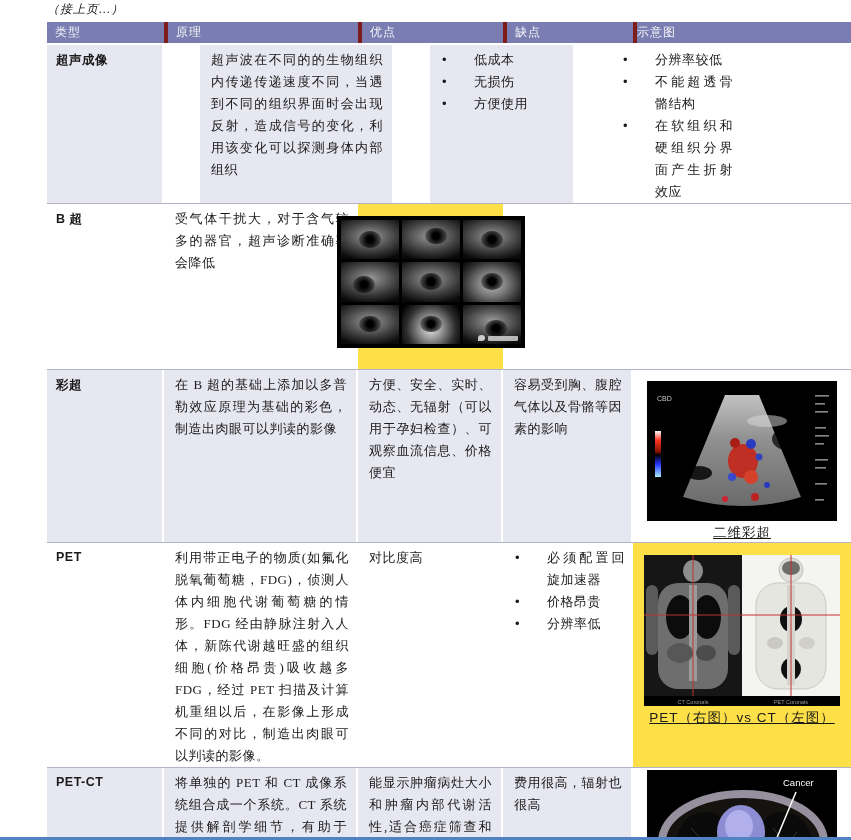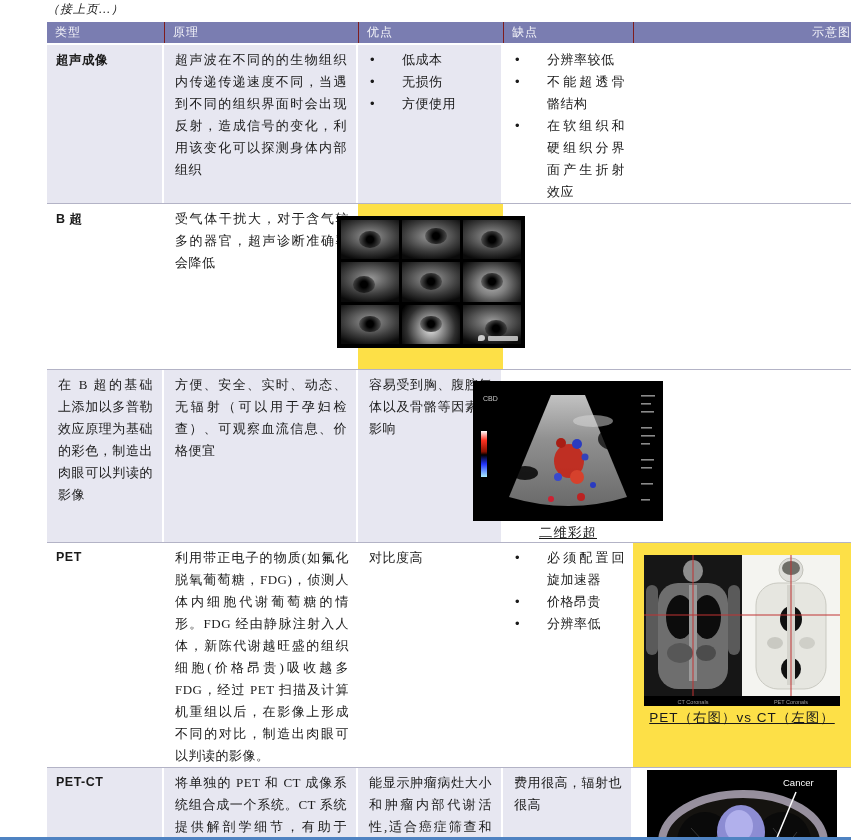--- a/index.html
+++ b/index.html
@@ -2,26 +2,26 @@
 <html><head>
 <meta charset="utf-8">
 <style>
   html,body{margin:0;padding:0;background:#fff;}
   .page{position:relative;width:851px;height:840px;overflow:hidden;background:#fff;
         font-family:"Liberation Serif",serif;color:#1a1a1a;}
   .note{position:absolute;left:47px;top:1px;font-style:italic;font-size:12px;letter-spacing:1px;}
   .tbl{position:absolute;left:47px;top:22px;width:804px;}
   .grid{display:grid;grid-template-columns:117px 194px 145px 130px 218px;}
   .hdr>div{background:#7a7db1;color:#f3f3f8;font-size:12px;line-height:21px;height:21px;
-           padding-left:8px;box-sizing:border-box;border-left:1px solid #7f1d1d;letter-spacing:1px;}
+           padding-left:8px;box-sizing:border-box;border-left:4px solid #7f1d1d;letter-spacing:1px;}
   .hdr>div:first-child{border-left:none;}
-  .hdr>.hc-center{text-align:right;padding-left:0;}
+  .hdr>.hc-center{text-align:left;padding-left:0;}
   .row{border-top:1px solid #b3b3c6;}
   .row1{border-top:2px solid #fff;}
-  .r1{min-height:150px;} .r2{min-height:165px;} .r3{min-height:172px;}
+  .r1{min-height:150px;gap:36px;} .r2{min-height:165px;} .r3{min-height:172px;}
   .r4{min-height:194px;} .r5{min-height:160px;}
   .c{box-sizing:border-box;}
   .shade>.c{background:#e7e7f1;border-right:2px solid #fff;}
   .shade>.c:last-child{background:#fff;border-right:none;}
   .c-type{font-family:"Liberation Sans",sans-serif;font-weight:bold;font-size:12.5px;
           padding:7px 4px 0 9px;letter-spacing:0.5px;}
   .c-text{font-size:13px;line-height:22px;padding:4px 9px 0 11px;text-align:justify;
           text-justify:inter-character;letter-spacing:0.5px;}
   ul.blist{margin:4px 0 0;padding:0;list-style:none;font-size:13px;line-height:22px;}
   ul.blist li{display:flex;}
@@ -122,20 +122,21 @@
           <div class="usc"></div>
           <div class="wm">
               <span class="dot"></span>
               <span class="bar"></span>
             </div>
         </div>
       </div>
     </div>
 
     <div class="grid row r3 shade">
+      <div class="c c-type">彩超</div>
       <div class="c c-text">在 B 超的基础上添加以多普勒效应原理为基础的彩色，制造出肉眼可以判读的影像</div>
       <div class="c c-text">方便、安全、实时、动态、无辐射（可以用于孕妇检查）、可观察血流信息、价格便宜</div>
       <div class="c c-text">容易受到胸、腹腔气体以及骨骼等因素的影响</div>
       <div class="c c-diag">
         <svg class="svgimg m-cai" width="190" height="140" viewBox="0 0 190 140">
           <defs>
             <linearGradient id="fanG" x1="0" y1="0" x2="0" y2="1">
               <stop offset="0" stop-color="#c2c2c2"></stop>
                 <stop offset="0.4" stop-color="#909090"></stop>
               <stop offset="1" stop-color="#6a6a6a"></stop>

